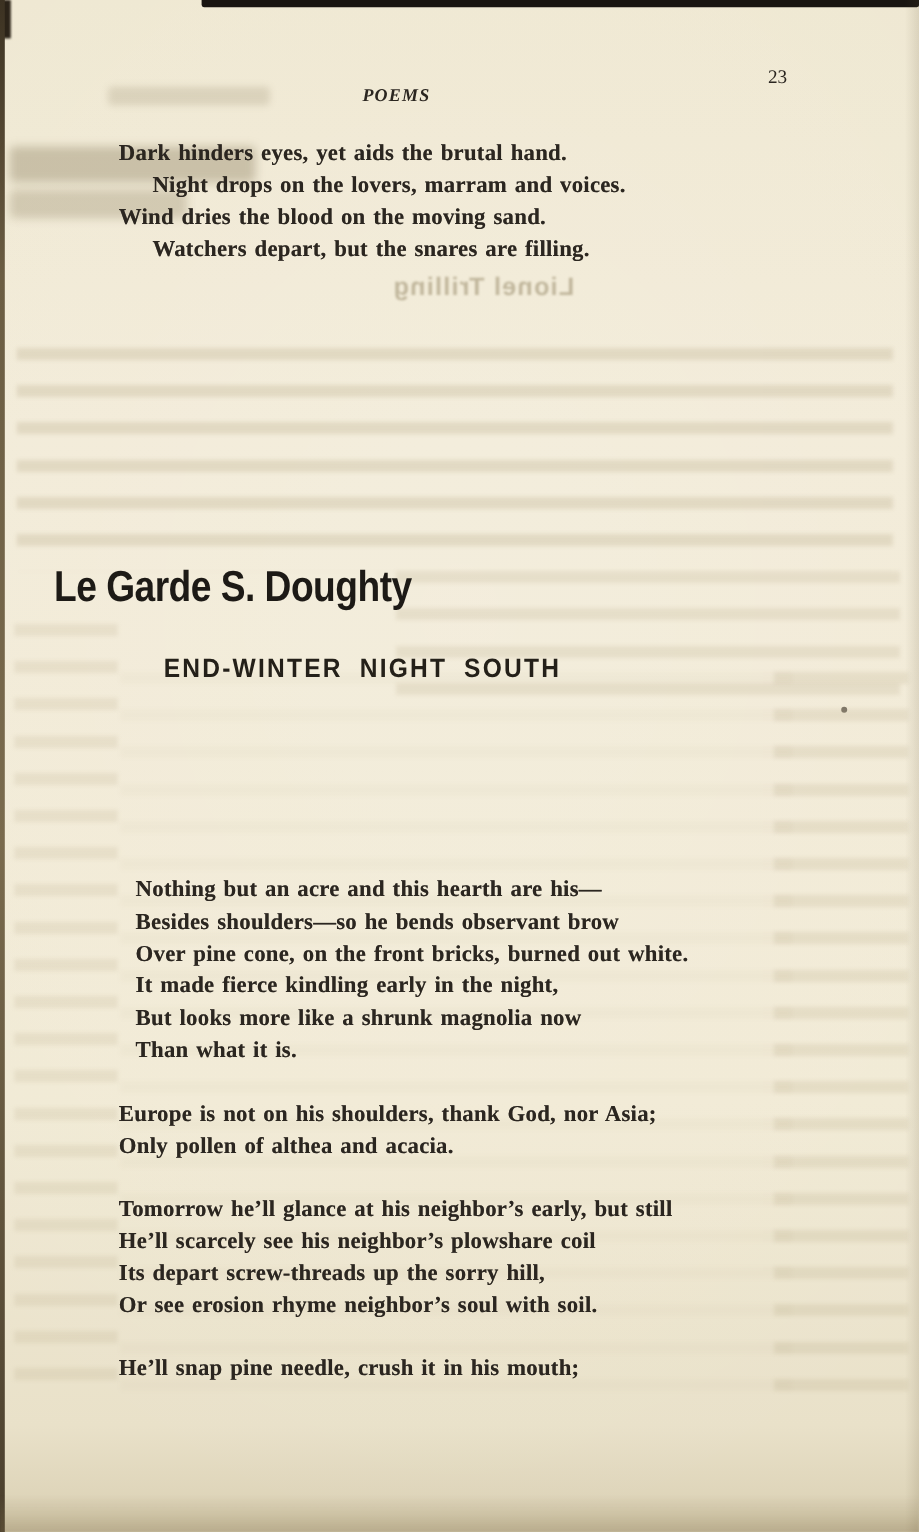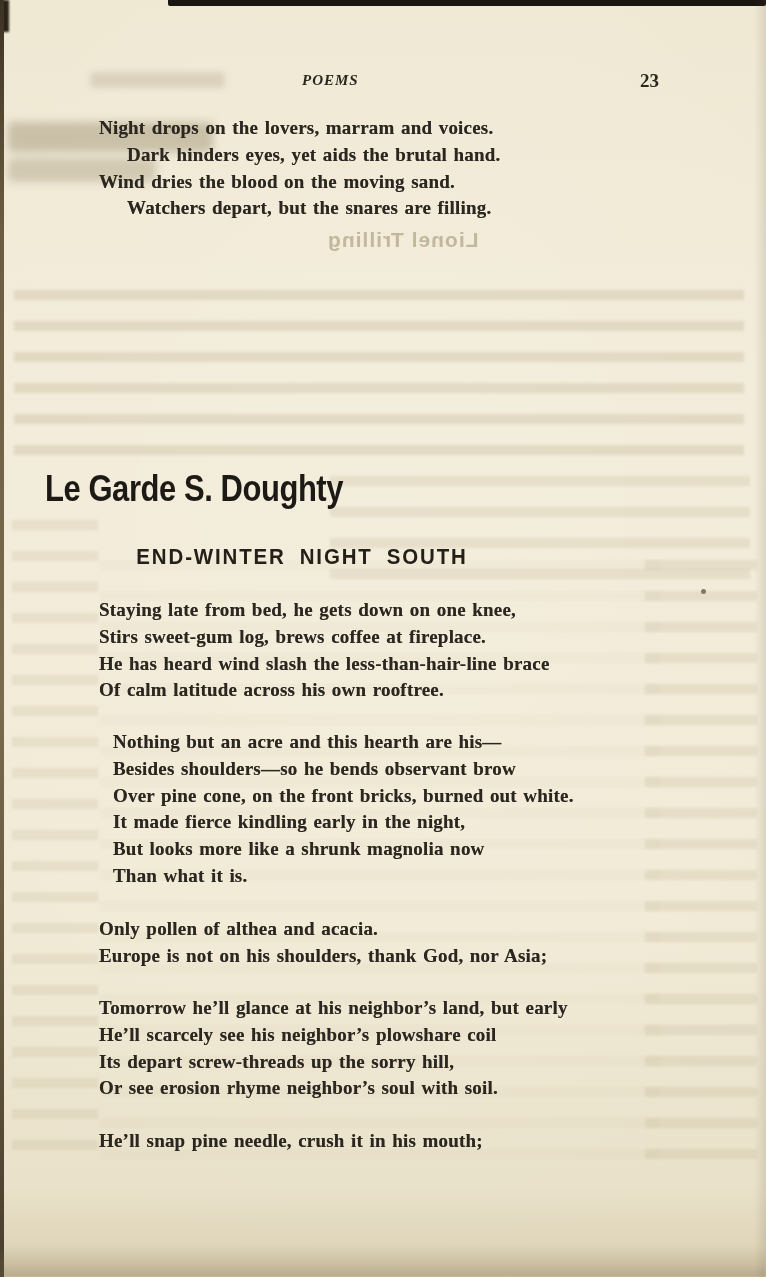--- a/index.html
+++ b/index.html
@@ -38,21 +38,21 @@
   .bl-h2{left:8px;top:158px;width:148px;height:24px;opacity:.8;}
   .bl-h3{left:90px;top:72px;width:135px;height:16px;opacity:.55;filter:blur(3px);}
   .bl-byline{
     position:absolute;left:327px;top:228px;
     font-family:"Liberation Sans", sans-serif;font-weight:700;font-size:21px;
     color:rgba(146,132,98,.5);transform:scaleX(-1);filter:blur(.7px);
     letter-spacing:1px;white-space:nowrap;
   }
   
   .running-head{position:absolute;left:302px;top:72px;font-size:15px;font-weight:700;font-style:italic;letter-spacing:1px;color:var(--ink,#2b2620);}
-  .page-number{position:absolute;left:640px;top:70px;font-size:19px;font-weight:700;color:var(--ink,#2b2620);}
+  .page-number{position:absolute;left:640px;top:56px;font-size:16px;font-weight:400;color:var(--ink,#2b2620);}
   .poemtext{position:absolute;color:var(--ink,#2b2620);font-weight:700;font-size:19px;line-height:26.8px;letter-spacing:.2px;word-spacing:1.5px;white-space:nowrap;text-shadow:0 0 .5px rgba(43,38,32,.55);}
   .poemtext div{height:26.8px;}
   .quatrain{left:99px;top:115px;}
   .quatrain div:nth-child(even){margin-left:28px;}
   .author{
     position:absolute;left:45px;top:468px;
     font-family:"Liberation Sans", sans-serif;font-weight:700;font-size:36px;
     color:#1d1a16;letter-spacing:-.5px;white-space:nowrap;
     transform:scaleX(.86);transform-origin:left top;
   }
@@ -87,52 +87,46 @@
   <div class="bleed-stripes bl-par1"></div>
   <div class="bleed-stripes bl-par2"></div>
   <div class="bleed-stripes bl-left"></div>
   <div class="bleed-stripes bl-right"></div>
   <div class="bleed-stripes bl-mid"></div>
 
   <div class="running-head">POEMS</div>
   <div class="page-number">23</div>
 
   <div class="poemtext quatrain">
+    <div>Dark hinders eyes, yet aids the brutal hand.</div>
     <div>Night drops on the lovers, marram and voices.</div>
-    <div>Dark hinders eyes, yet aids the brutal hand.</div>
     <div>Wind dries the blood on the moving sand.</div>
     <div>Watchers depart, but the snares are filling.</div>
   </div>
 
   <h1 class="author" style="margin:0;">Le Garde S. Doughty</h1>
   <h2 class="poem-title" style="margin:0;">END-WINTER NIGHT SOUTH</h2>
 
-  <div class="poemtext s1">
-    <div>Staying late from bed, he gets down on one knee,</div>
-    <div>Stirs sweet-gum log, brews coffee at fireplace.</div>
-    <div>He has heard wind slash the less-than-hair-line brace</div>
-    <div>Of calm latitude across his own rooftree.</div>
-  </div>
 
   <div class="poemtext s2">
     <div>Nothing but an acre and this hearth are his—</div>
     <div>Besides shoulders—so he bends observant brow</div>
     <div>Over pine cone, on the front bricks, burned out white.</div>
     <div>It made fierce kindling early in the night,</div>
     <div>But looks more like a shrunk magnolia now</div>
     <div>Than what it is.</div>
   </div>
 
   <div class="poemtext s3">
+    <div>Europe is not on his shoulders, thank God, nor Asia;</div>
     <div>Only pollen of althea and acacia.</div>
-    <div>Europe is not on his shoulders, thank God, nor Asia;</div>
   </div>
 
   <div class="poemtext s4">
-    <div>Tomorrow he’ll glance at his neighbor’s land, but early</div>
+    <div>Tomorrow he’ll glance at his neighbor’s early, but still</div>
     <div>He’ll scarcely see his neighbor’s plowshare coil</div>
     <div>Its depart screw-threads up the sorry hill,</div>
     <div>Or see erosion rhyme neighbor’s soul with soil.</div>
   </div>
 
   <div class="poemtext s5">
     <div>He’ll snap pine needle, crush it in his mouth;</div>
   </div>
 
 </div>

